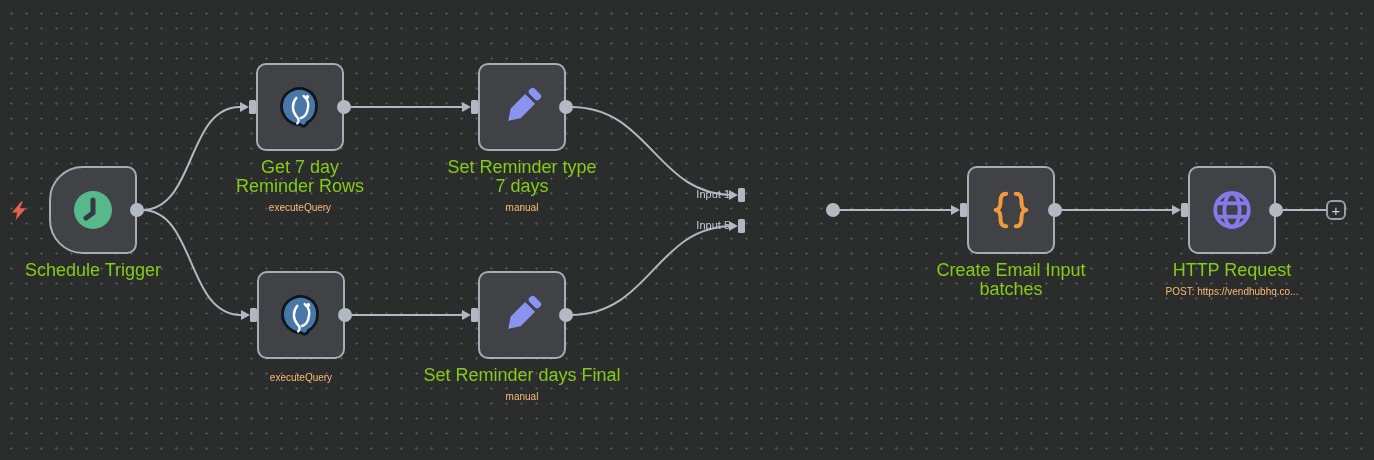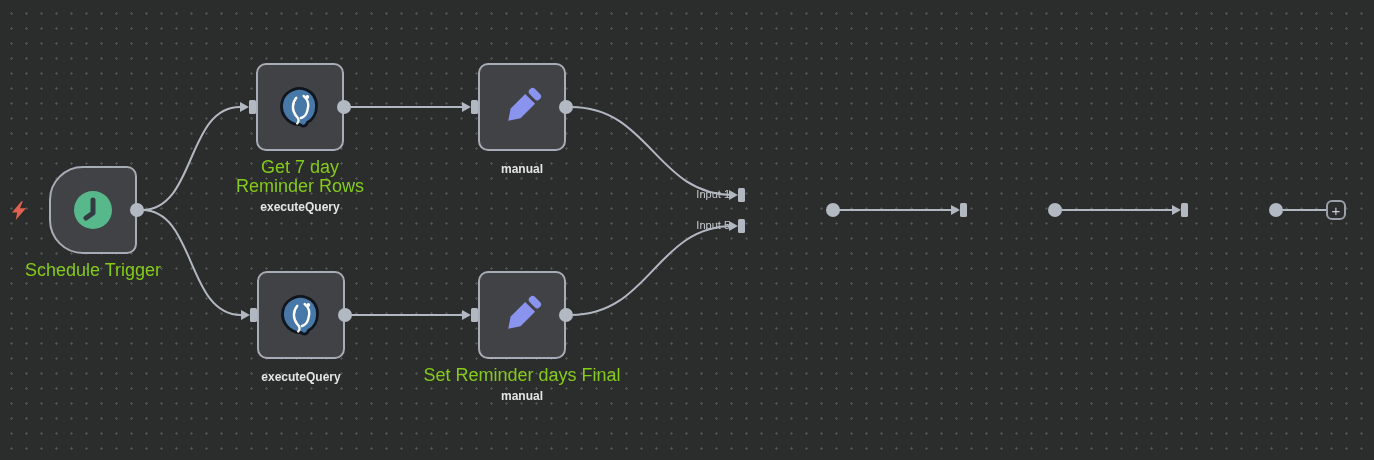--- a/index.html
+++ b/index.html
@@ -32,21 +32,21 @@
     top:93px;left:50%;transform:translateX(-50%);
     display:flex;flex-direction:column;align-items:center;
     width:max-content;max-width:152px;
   }
   .caption.wide{max-width:230px;}
   .node-label{
     color:#84cc16;font-size:18px;font-weight:500;line-height:19px;
     text-align:center;
   }
   .node-sub{
-    color:#e5e5e5;font-size:12px;font-weight:700;line-height:15px;
+    color:#fdba74;font-size:10px;font-weight:400;line-height:15px;
     margin-top:4px;white-space:nowrap;text-align:center;
   }
   .input-label{
     position:absolute;z-index:3;
     width:46px;text-align:right;
     color:#c7cacf;font-size:11px;line-height:13px;
   }
   .bolt{position:absolute;left:12px;top:201px;z-index:2;}
   .add-btn{
     position:absolute;left:1326px;top:200px;z-index:3;
@@ -92,20 +92,21 @@
   </div>
 
   <div class="node" style="left:478px;top:63px">
     <svg class="icon" width="48" height="48" viewBox="-24 -24 48 48">
       <g transform="rotate(45)">
         <rect x="-7" y="-22" width="14" height="7.5" rx="3.5" fill="#8a93ee"></rect>
         <path d="M -7,-11.5 L 7,-11.5 L 7,9 L 0,19.5 L -7,9 Z" fill="#8a93ee"></path>
       </g>
     </svg>
     <div class="caption">
+      <div class="node-label">Set Reminder type 7 days</div>
       <div class="node-sub">manual</div>
     </div>
   </div>
 
   <div class="node" style="left:257px;top:271px">
     <svg class="icon" width="44" height="44" viewBox="-24 -24 48 48">
       <path d="M -14,-15 C -21,-9 -22,3 -17,10 C -13,16 -6,20 0,19 C 3,22 7,21 8,17 C 14,14 18,7 18,-1 C 18,-9 14,-16 6,-19 C -2,-22 -9,-19 -14,-15 Z" fill="#4878a8" stroke="#10161d" stroke-width="3" stroke-linejoin="round"></path>
       <path d="M -4,-10 C -9,-4 -9,4 -4,10 C -1,13 -1,16 -3,18" stroke="#ffffff" stroke-width="2.6" fill="none" stroke-linecap="round"></path>
       <path d="M 4,-12 C 9,-8 10,-2 8,4 C 7,8 4,11 1,12" stroke="#ffffff" stroke-width="2.6" fill="none" stroke-linecap="round"></path>
       <circle cx="8" cy="-11" r="2" fill="#ffffff"></circle>
@@ -124,21 +125,46 @@
     </svg>
     <div class="caption wide">
       <div class="node-label">Set Reminder days Final</div>
       <div class="node-sub">manual</div>
     </div>
   </div>
 
   <div class="input-label" style="left:684px;top:188px">Input 1</div>
   <div class="input-label" style="left:684px;top:219px">Input 5</div>
 
-
+  <div class="node" style="left:967px;top:166px">
+    <svg class="icon" width="46" height="46" viewBox="-24 -24 48 48">
+      <g stroke="#f09a3c" fill="none" stroke-width="4.2" stroke-linecap="round" stroke-linejoin="round">
+        <path d="M -5,-17 C -11,-17 -11,-12 -11,-7 C -11,-2 -14,0 -16,0 C -14,0 -11,2 -11,7 C -11,12 -11,17 -5,17"></path>
+        <path d="M 5,-17 C 11,-17 11,-12 11,-7 C 11,-2 14,0 16,0 C 14,0 11,2 11,7 C 11,12 11,17 5,17"></path>
+      </g>
+    </svg>
+    <div class="caption">
+      <div class="node-label">Create Email Input batches</div>
+    </div>
+  </div>
+
+  <div class="node" style="left:1188px;top:166px">
+    <svg class="icon" width="46" height="46" viewBox="-24 -24 48 48">
+      <g stroke="#8679ea" fill="none" stroke-width="4">
+        <circle cx="0" cy="0" r="17.5"></circle>
+        <ellipse cx="0" cy="0" rx="8" ry="17.5"></ellipse>
+        <line x1="-16" y1="-7" x2="16" y2="-7"></line>
+        <line x1="-16" y1="7" x2="16" y2="7"></line>
+      </g>
+    </svg>
+    <div class="caption wide">
+      <div class="node-label">HTTP Request</div>
+      <div class="node-sub">POST: https://vendhubhq.co...</div>
+    </div>
+  </div>
 
   <div class="add-btn">+</div>
 
   <svg class="wires" width="1374" height="460" viewBox="0 0 1374 460">
     <g stroke="#b2b8c2" stroke-width="2" fill="none">
       <path d="M 142,210 C 196,210 186,107 240,107"></path>
       <path d="M 142,210 C 196,210 186,315 241,315"></path>
       <path d="M 350,107 L 466,107"></path>
       <path d="M 351,315 L 466,315"></path>
       <path d="M 571,107 C 650,107 656,195 733,195"></path>

